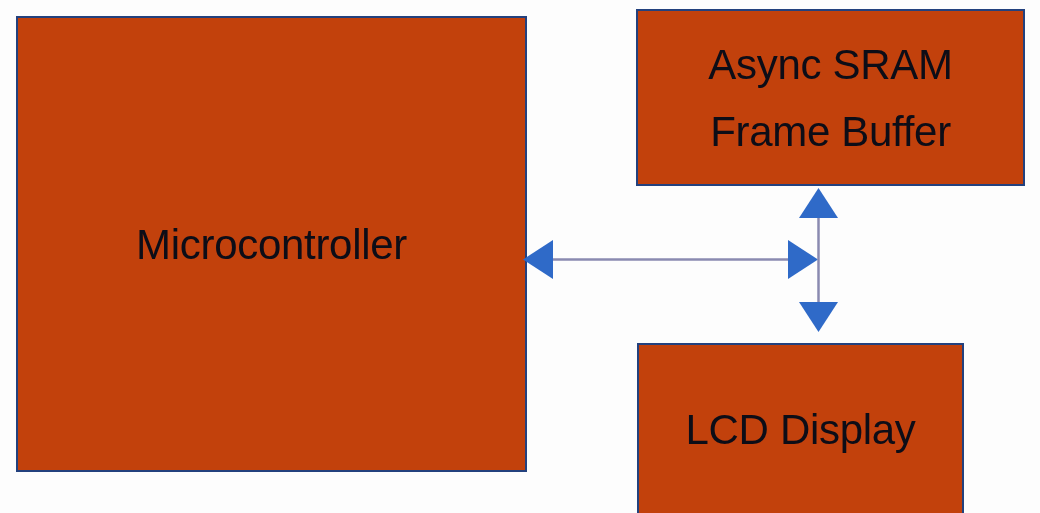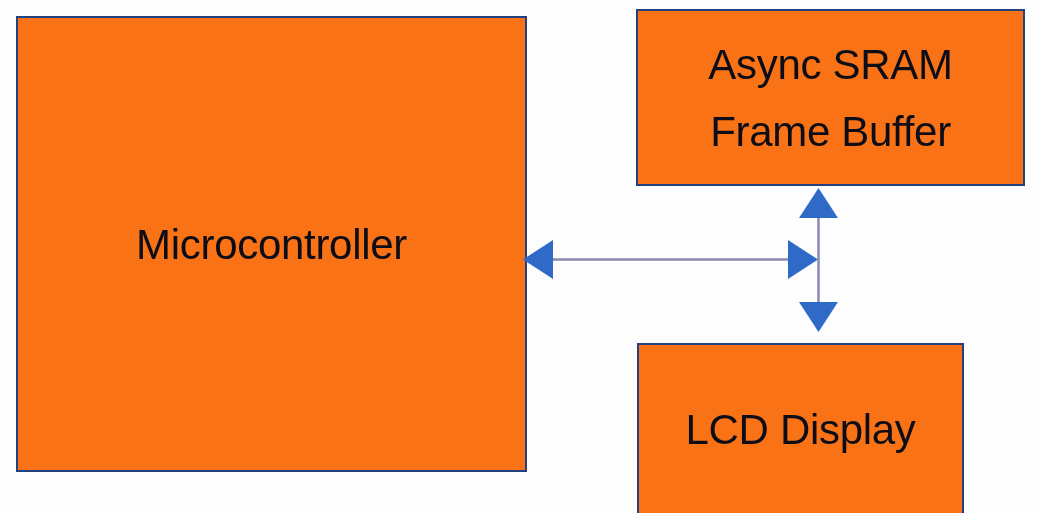--- a/index.html
+++ b/index.html
@@ -14,21 +14,21 @@
   #canvas {
     position: relative;
     width: 1040px;
     height: 513px;
     background: #fdfdfd;
     overflow: hidden;
   }
   .block {
     position: absolute;
     box-sizing: border-box;
-    background: #f97316;
+    background: #c2410c;
     border: 2px solid #23417e;
     display: flex;
     align-items: center;
     justify-content: center;
     text-align: center;
     color: #0d0d17;
     font-size: 42px;
     line-height: 67px;
     font-weight: 400;
     letter-spacing: -0.3px;

